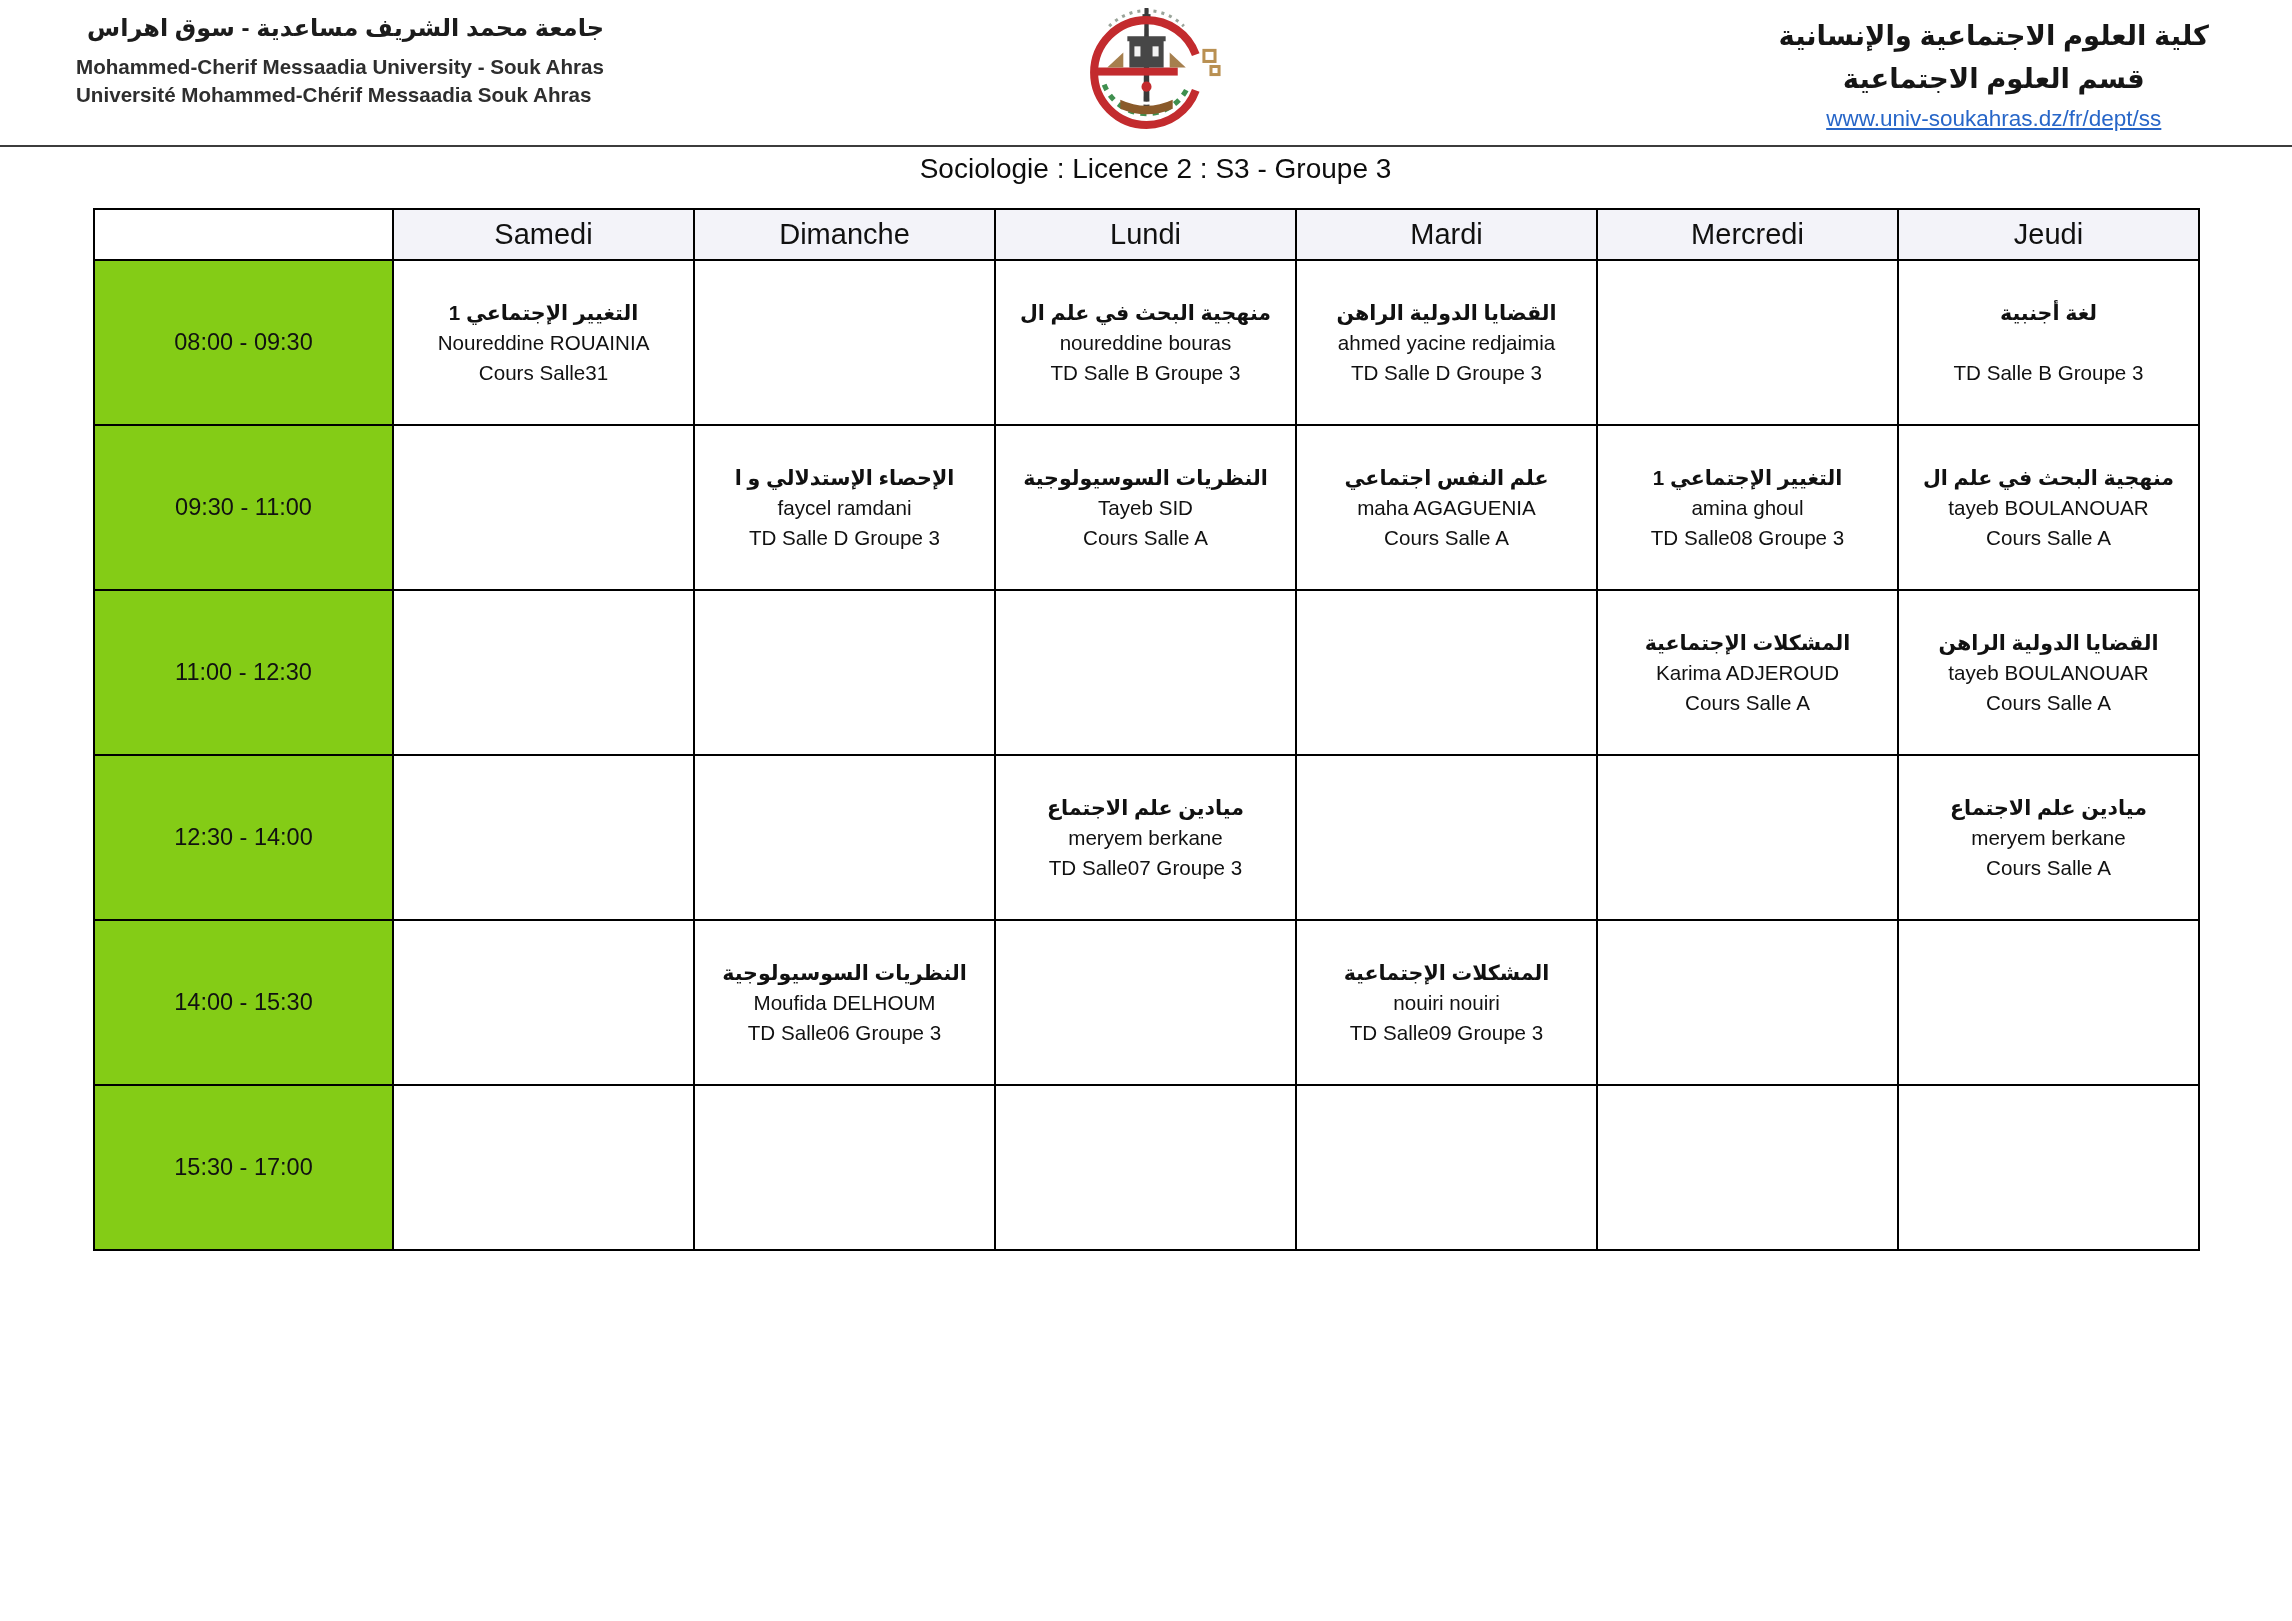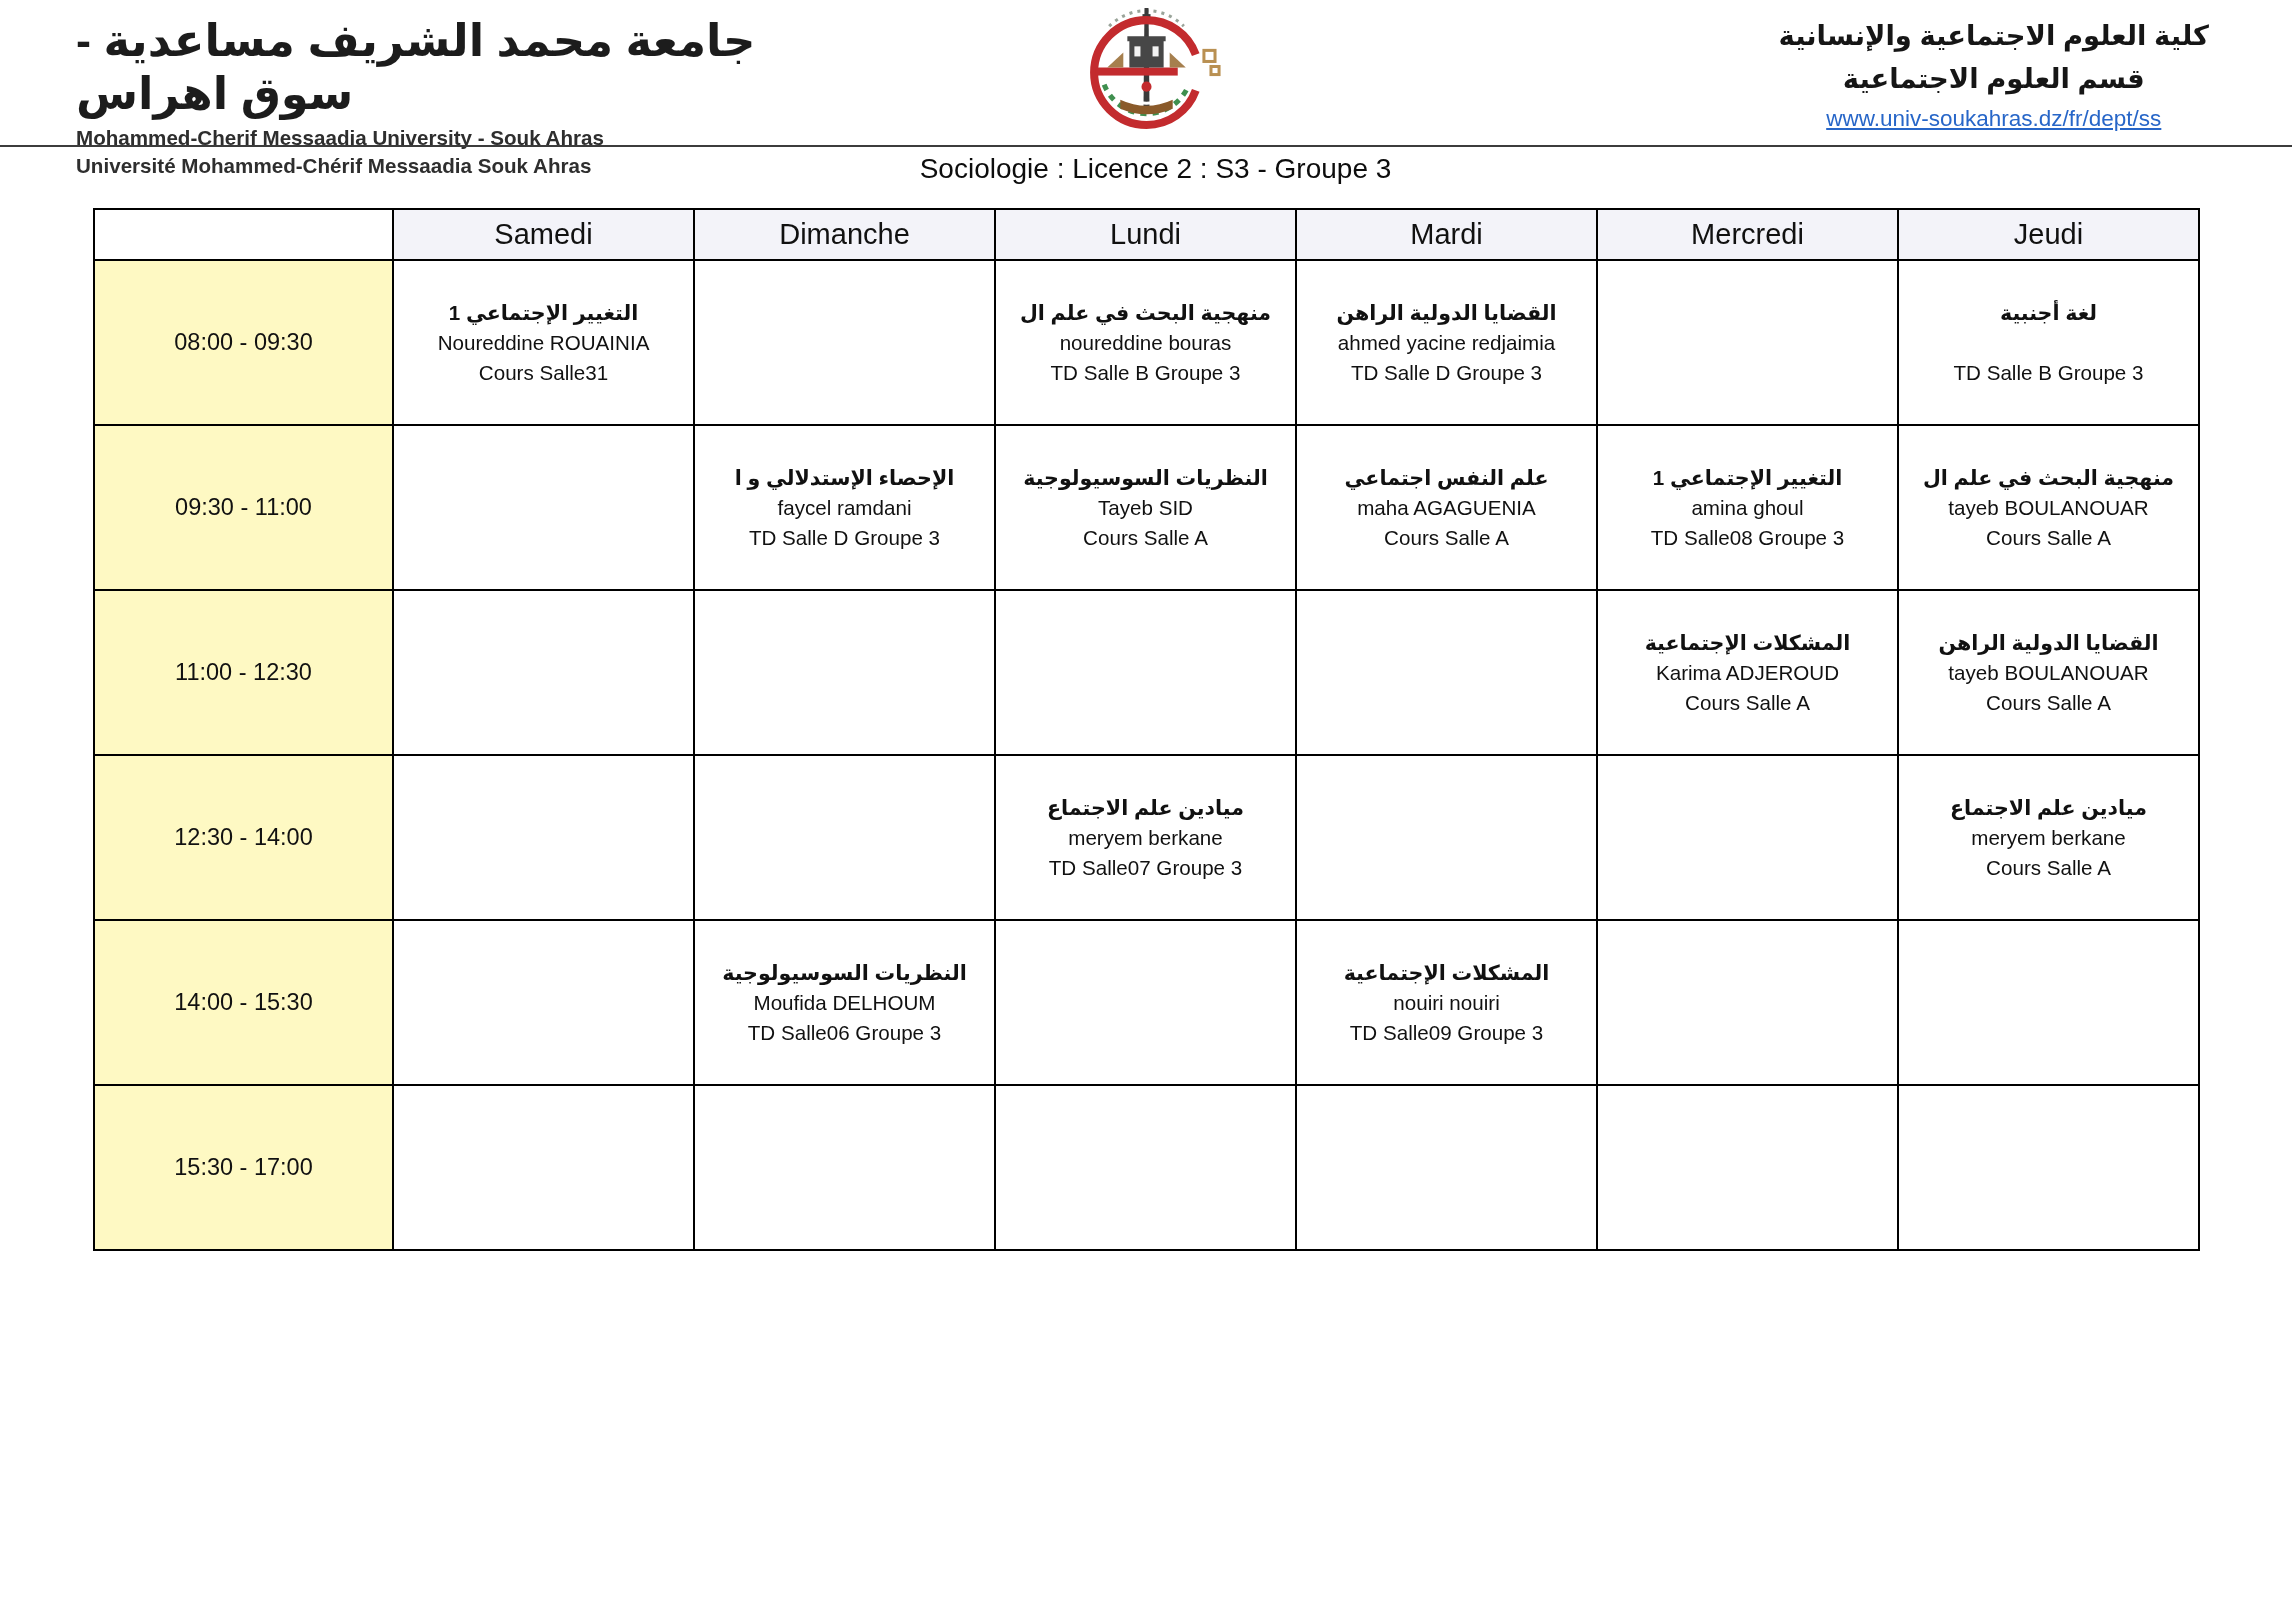--- a/index.html
+++ b/index.html
@@ -4,39 +4,39 @@
 <style>
   html,body{margin:0;padding:0;}
   body{
     width:2293px;height:1621px;background:#ffffff;position:relative;
     font-family:"Liberation Sans","DejaVu Sans",sans-serif;color:#000;
     overflow:hidden;
   }
   
   .top-header{position:absolute;top:13.7px;left:76px;right:84px;display:flex;justify-content:space-between;align-items:flex-start;}
   .org-left{text-align:left;max-width:706px;}
-  .org-left .ar{font-size:45px;font-weight:700;direction:rtl;text-align:left;margin-bottom:4px;color:#1c1c1c;}
+  .org-left .ar{font-size:24px;font-weight:700;direction:rtl;text-align:right;margin-bottom:11px;color:#1c1c1c;}
   .org-left .latin{font-size:20.6px;font-weight:700;line-height:28px;color:#2e2e2e;}
   .org-right{text-align:center;}
   .org-right .ar{font-size:27.4px;font-weight:700;direction:rtl;line-height:43px;color:#161616;}
   .org-right .link{display:block;font-size:22.5px;margin-top:5.9px;color:#2766c8;text-decoration:underline;cursor:pointer;}
   .logo{position:absolute;left:1068px;top:0;width:157px;height:133px;}
   .divider{position:absolute;top:145px;left:0;width:2293px;border:none;border-top:2px solid #3c3c3c;margin:0;}
   
   .doc-title{position:absolute;top:153px;left:9px;width:2293px;text-align:center;font-size:28px;font-weight:400;color:#0d0d0d;}
   
   table.timetable{position:absolute;top:208px;left:93px;border-collapse:collapse;table-layout:fixed;}
   table.timetable col.time{width:299px;}
   table.timetable col.day{width:301px;}
   table.timetable th,table.timetable td{border:2px solid #000;text-align:center;vertical-align:middle;padding:8px;overflow:hidden;}
   thead tr{height:50px;}
   tbody tr{height:165px;}
   thead th{background:#f3f3f9;font-size:29px;font-weight:400;color:#111;}
   thead th.corner{background:#ffffff;}
-  tbody th.time{background:#fef9c3;font-size:23.5px;font-weight:400;color:#111;}
+  tbody th.time{background:#84cc16;font-size:23.5px;font-weight:400;color:#111;}
   td.cell{background:#ffffff;}
   .l{font-size:20.6px;line-height:30px;min-height:30px;font-weight:400;color:#111;}
   .l.course{font-weight:700;}
 </style>
 </head>
 <body>
 
 <header class="top-header">
   <div class="org-left">
     <div class="ar">جامعة محمد الشريف مساعدية - سوق اهراس</div>

